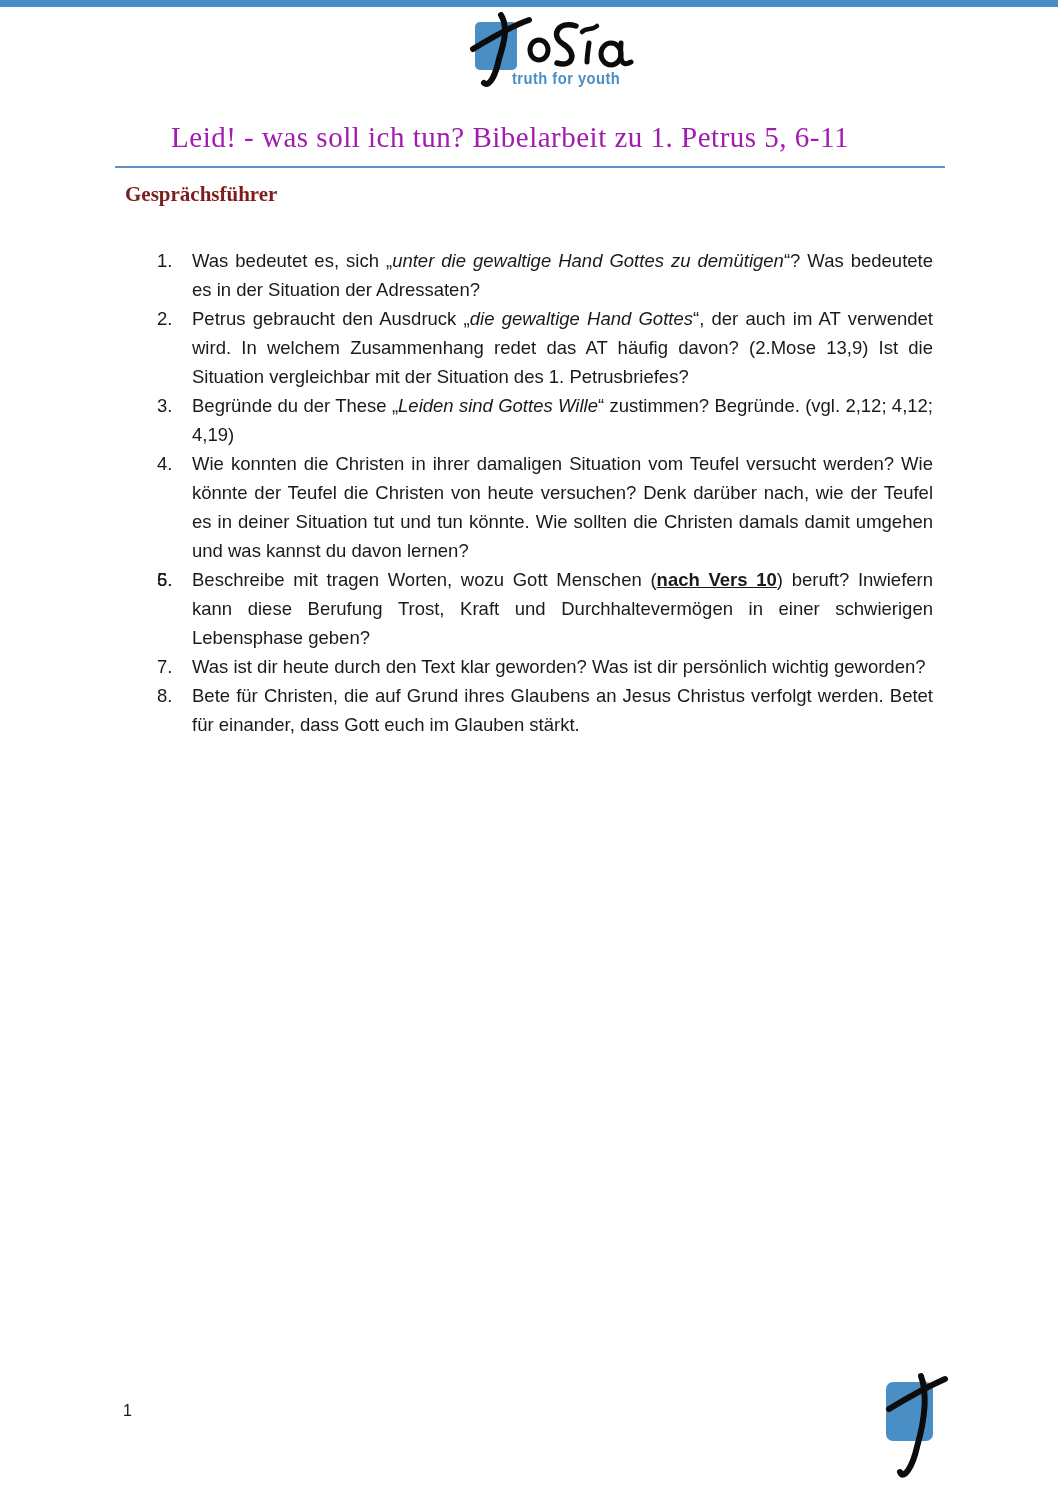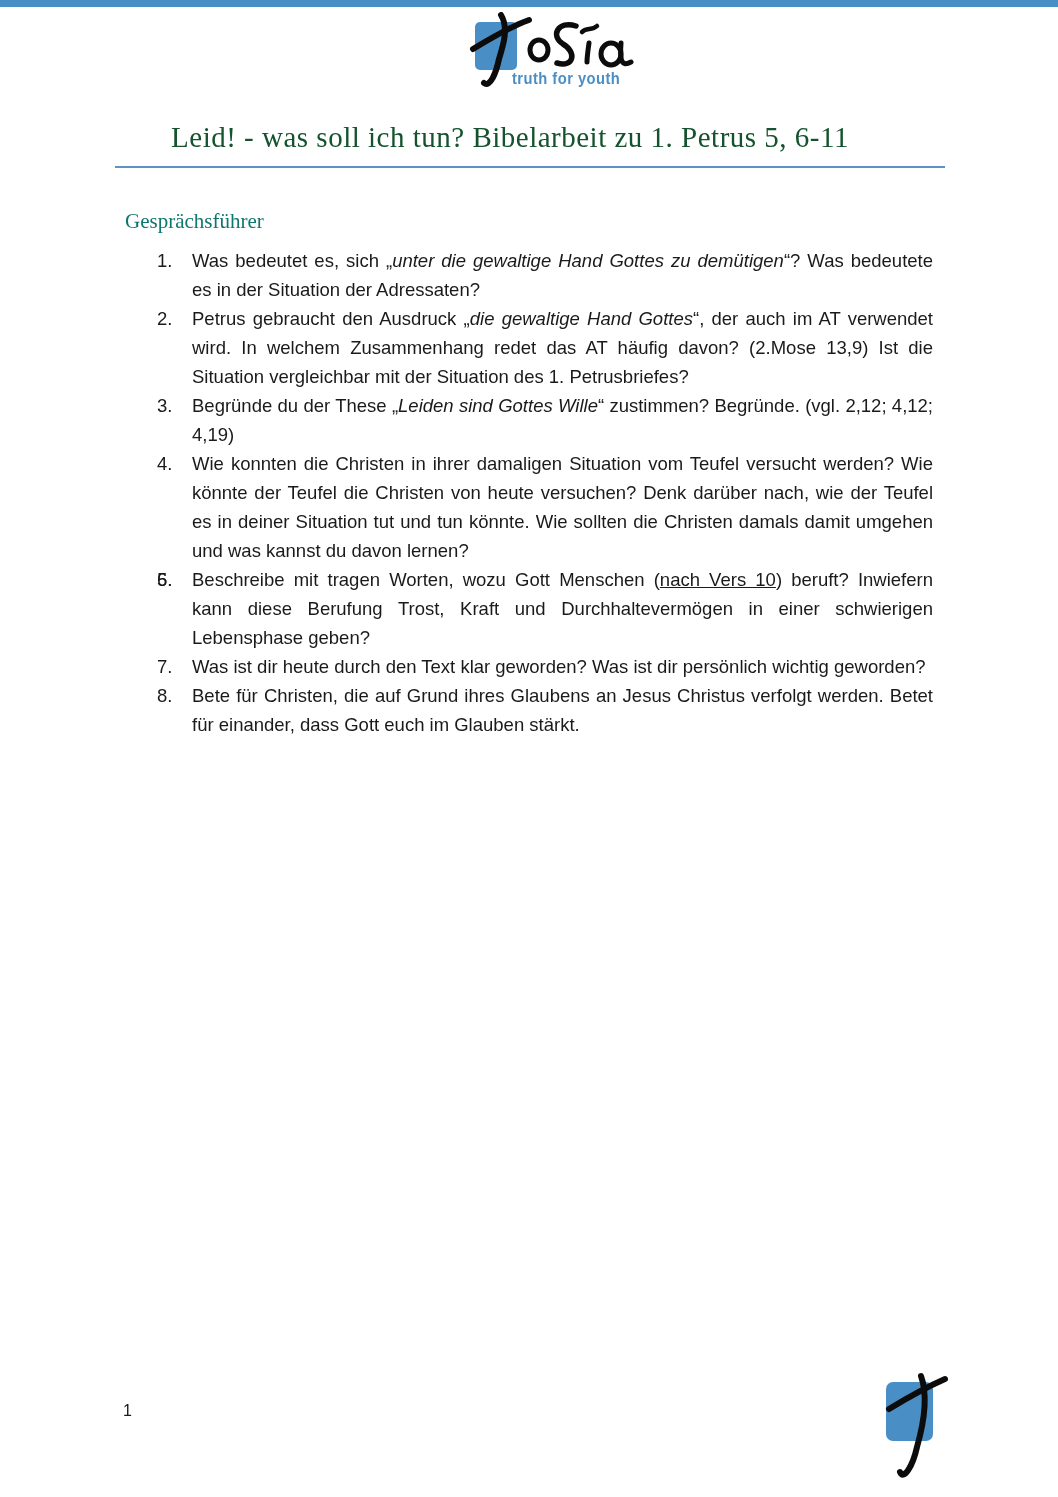--- a/index.html
+++ b/index.html
@@ -30,55 +30,55 @@
     white-space: nowrap;
     transform: scaleX(0.92);
     transform-origin: left;
   }
   .page-title {
     position: absolute; left: 0; top: 121px;
     width: 1020px;
     text-align: center;
     font-family: "Liberation Serif", serif;
     font-size: 29px;
-    color: #14532d;
+    color: #a21caf;
     letter-spacing: 0.5px;
   }
   .title-rule {
     position: absolute; left: 115px; top: 166px;
     width: 830px; height: 0;
     border-top: 2px solid #5b93c4;
   }
   .section-heading {
-    position: absolute; left: 125px; top: 209px;
+    position: absolute; left: 125px; top: 182px;
     font-family: "Liberation Serif", serif;
-    font-weight: normal;
+    font-weight: bold;
     font-size: 21px;
-    color: #0f766e;
+    color: #7f1d1d;
   }
   .questions {
     position: absolute; left: 157px; top: 246px;
     width: 776px;
     list-style: none;
   }
   .questions li {
     position: relative;
     padding-left: 35px;
     text-align: justify;
     font-size: 18.5px;
     line-height: 29px;
     color: #1a1a1a;
   }
   .questions li .num {
     position: absolute; left: 0; top: 0;
     width: 28px;
     text-align: left;
   }
   .questions .it { font-style: italic; }
-  .questions .ul { text-decoration: underline; }
+  .questions .ul { text-decoration: underline; font-weight: bold; }
   .page-number {
     position: absolute; left: 123px; top: 1402px;
     font-size: 16px; color: #1a1a1a;
   }
   .corner-logo {
     position: absolute; left: 880px; top: 1368px;
     width: 72px; height: 126px;
   }
 </style>
 </head>

